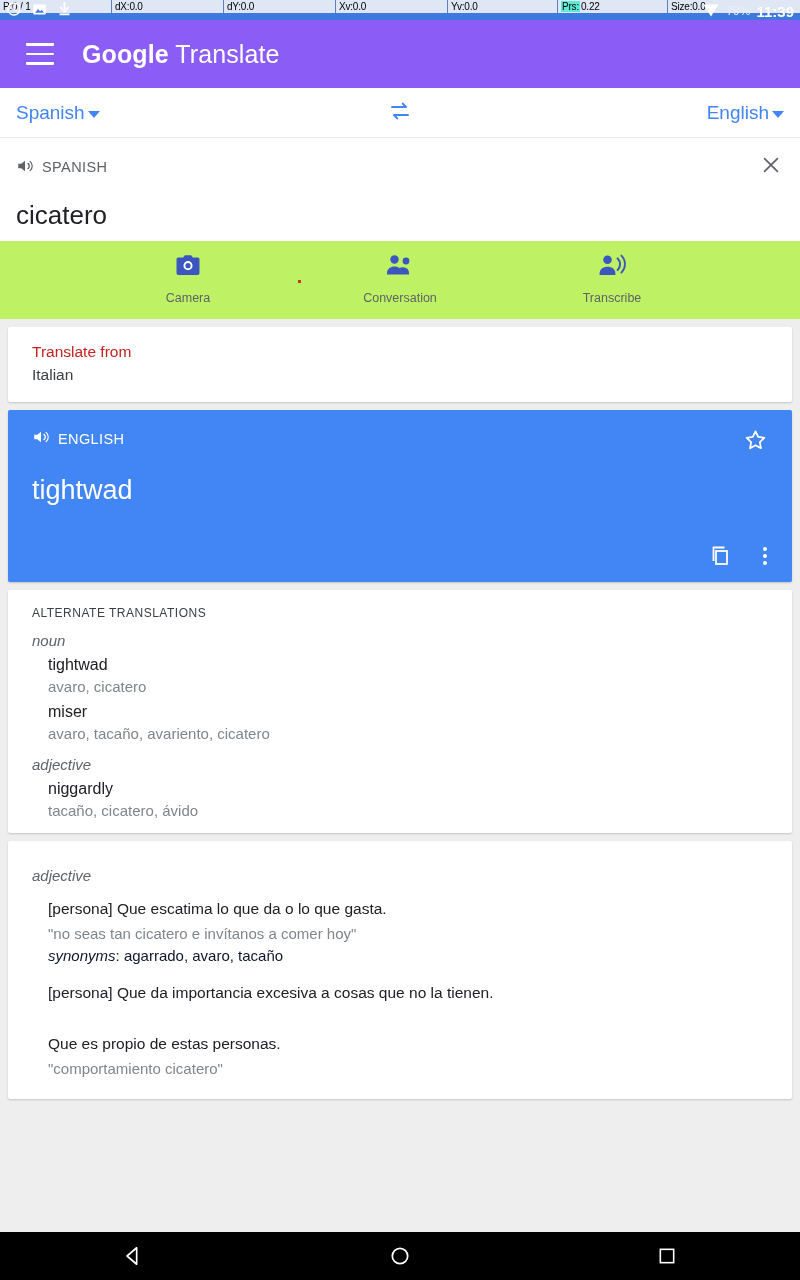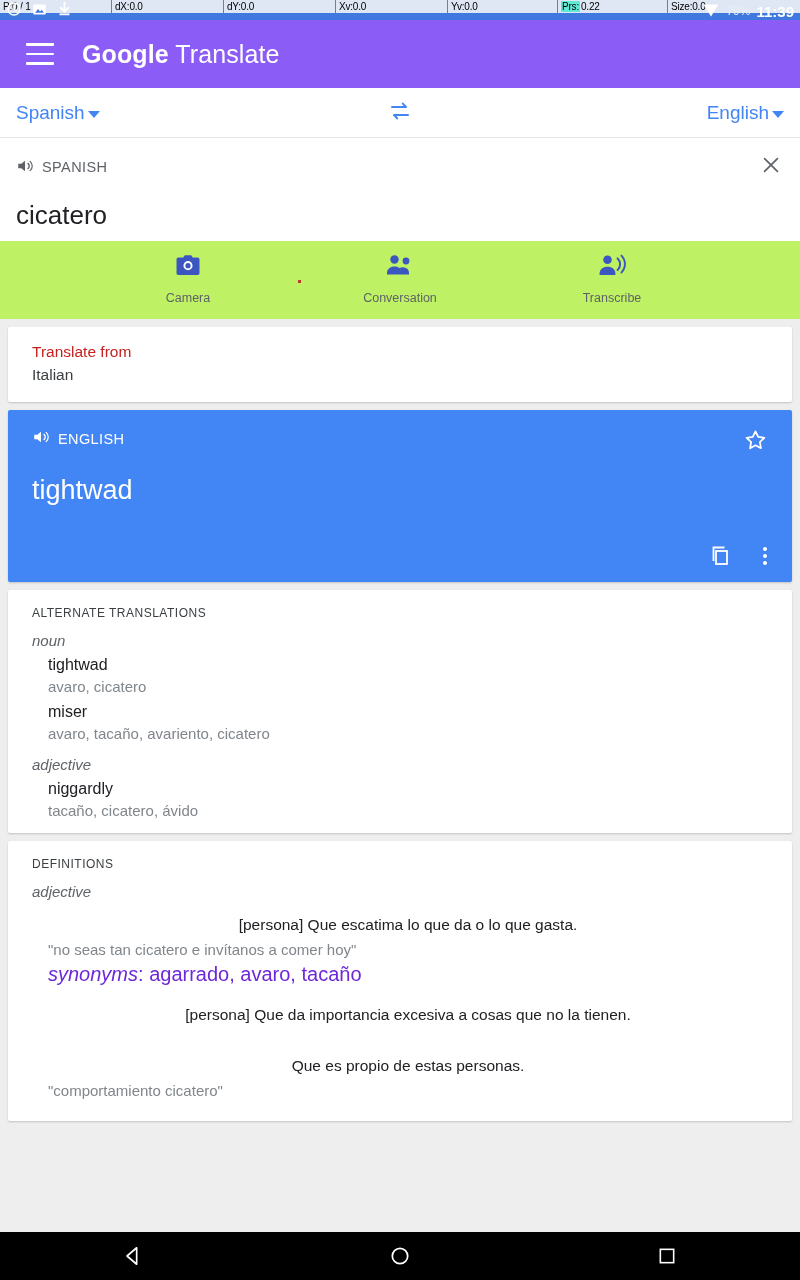--- a/index.html
+++ b/index.html
@@ -112,23 +112,23 @@
   .translate-from { padding: 16px 24px 18px 24px; }
   .tf-title { color: #c5221f; font-size: 15.5px; }
   .tf-value { color: #3c4043; font-size: 15.5px; margin-top: 5px; }
 
   .section-title { font-size: 12px; color: #3c4043; letter-spacing: 0.5px; padding: 0 24px; margin-bottom: 12px; }
   .pos { font-style: italic; color: #5f6368; font-size: 15px; padding: 0 24px; margin-top: 10px; margin-bottom: 6px; }
   .alt-term { font-size: 16px; color: #202124; padding: 0 24px 0 40px; margin-top: 7px; }
   .alt-back { font-size: 15px; color: #80868b; padding: 0 24px 0 40px; margin-top: 4px; }
 
   .def-block { padding: 0 24px 0 40px; margin-top: 14px; }
-  .def-text { font-size: 15.5px; color: #202124; line-height: 1.4; text-align: center; }
+  .def-text { font-size: 15.5px; color: #202124; line-height: 1.4; }
   .def-ex { font-size: 15px; color: #80868b; margin-top: 5px; }
-  .def-syn { font-size: 20px; color: #6d28d9; margin-top: 5px; }
+  .def-syn { font-size: 15px; color: #0f172a; margin-top: 5px; }
   .def-syn .lbl { font-style: italic; }
 
   
   .navbar {
     position: absolute; left: 0; bottom: 0; width: 800px; height: 48px;
     background: #000; display: flex; align-items: center; justify-content: space-around;
   }
   .navbtn { cursor: pointer; display: inline-flex; width: 120px; justify-content: center; }
   .filler { height: 130px; }
 </style>
@@ -346,21 +346,20 @@
     <div style="margin-top:14px">
       <div class="pos">adjective</div>
       <div>
         <div class="alt-term">niggardly</div>
         <div class="alt-back">tacaño, cicatero, ávido</div>
       </div>
     </div>
   </div>
 
   <div class="card pad" style="padding-bottom:22px">
-    <div class="section-title">DEFINITIONS</div>
     <div class="pos">adjective</div>
 
     <div class="def-block">
       <div class="def-text">[persona] Que escatima lo que da o lo que gasta.</div>
       <div class="def-ex">"no seas tan cicatero e invítanos a comer hoy"</div>
       <div class="def-syn"><span class="lbl">synonyms</span><span>: </span><span>agarrado, avaro, tacaño</span></div>
     </div>
 
     <div class="def-block" style="margin-top:18px">
       <div class="def-text">[persona] Que da importancia excesiva a cosas que no la tienen.</div>

